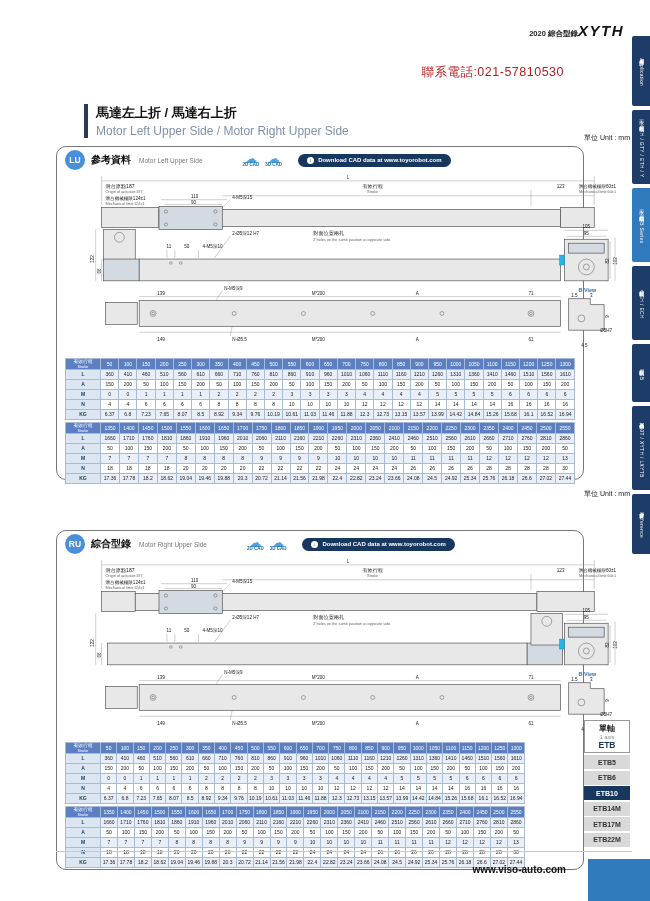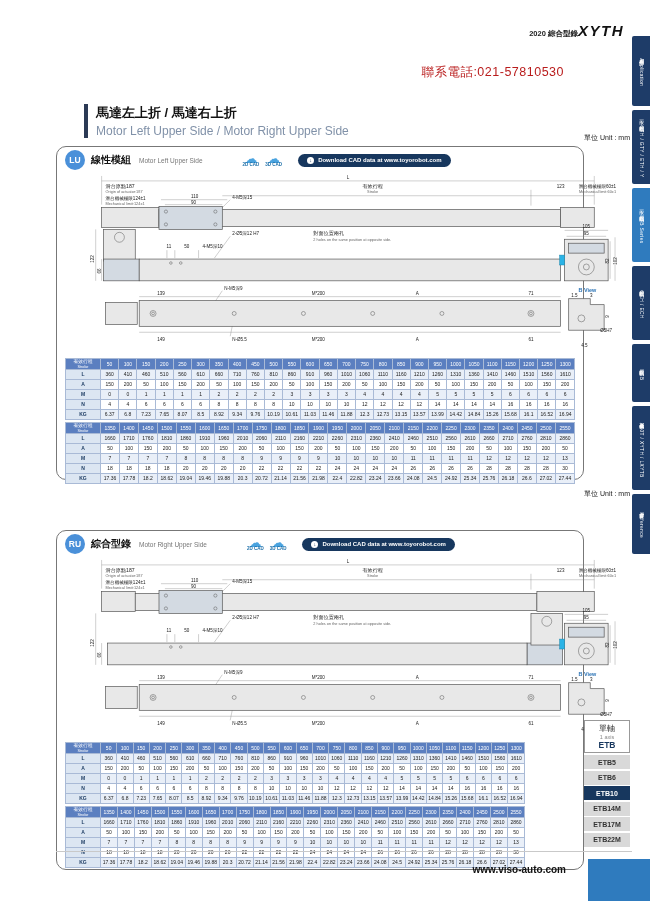--- a/index.html
+++ b/index.html
@@ -52,21 +52,21 @@
         text-align:center;color:#222;overflow:hidden;white-space:nowrap;font-weight:normal;}
   .stroke-table tr.head th{background:#5b7fc0;color:#fff;}
   .stroke-table th.lbl-h{width:34px;background:#2f5597;color:#fff;height:10px;line-height:normal;}
   .lbl-h .hz{font-size:4.8px;line-height:5.5px;}
   .lbl-h .he{font-size:3.8px;line-height:4.5px;}
   .stroke-table td.lbl{background:#dce6f2;font-weight:bold;color:#17375e;}
   .stroke-table tr:nth-child(even) td:not(.lbl){background:#e9eff8;}
   
   .etb-nav{position:absolute;right:20px;width:46px;top:720px;}
   .etb-head{border:1px solid #999;background:#fff;text-align:center;padding:2px 0;margin-bottom:2px;}
-  .axis-zh{font-size:8px;font-weight:normal;color:#222;}
+  .axis-zh{font-size:8px;font-weight:bold;color:#222;}
   .axis-en{font-size:5.5px;color:#888;}
   .axis-series{font-size:8.5px;font-weight:bold;color:#17375e;}
   .etb-item{height:14px;margin-bottom:1.5px;background:#d9d9d9;color:#333;font-size:7px;font-weight:bold;
             display:flex;align-items:center;justify-content:center;cursor:pointer;}
   .etb-item.active{background:#17375e;color:#fff;}
   
   .footer-line{position:absolute;left:56px;top:851px;width:576px;border-top:1px solid #c9c9c9;}
   .footer-url{position:absolute;top:857px;right:84px;font-size:10px;font-weight:bold;color:#111;margin-top:7px;}
 </style>
 </head>
@@ -88,21 +88,21 @@
 <div class="stab" style="top:266px;height:74px">線性模組 GCH / ECH</div>
 <div class="stab" style="top:344px;height:58px">線性模組 ECB</div>
 <div class="stab" style="top:406px;height:84px">直交機械手 X10T / XYTH / LXYTB</div>
 <div class="stab" style="top:494px;height:60px">參考資料 Reference</div>
 <div class="corner"></div>
 
 <div class="unit" style="top:133px">單位 Unit : mm</div>
 <div class="panel" style="top:146px;height:334px">
   <div class="panel-head">
     <div class="badge">LU</div>
-    <span class="pt-zh">線性模組</span>
+    <span class="pt-zh">參考資料</span>
     <span class="pt-en">Motor Left Upper Side</span>
     <div class="cad-group">
       <span class="cloud">
         <span class="cg">☁</span>
         <span class="cl">2D CAD</span>
       </span>
       <span class="cloud">
         <span class="cg">☁</span>
         <span class="cl">3D CAD</span>
       </span>

